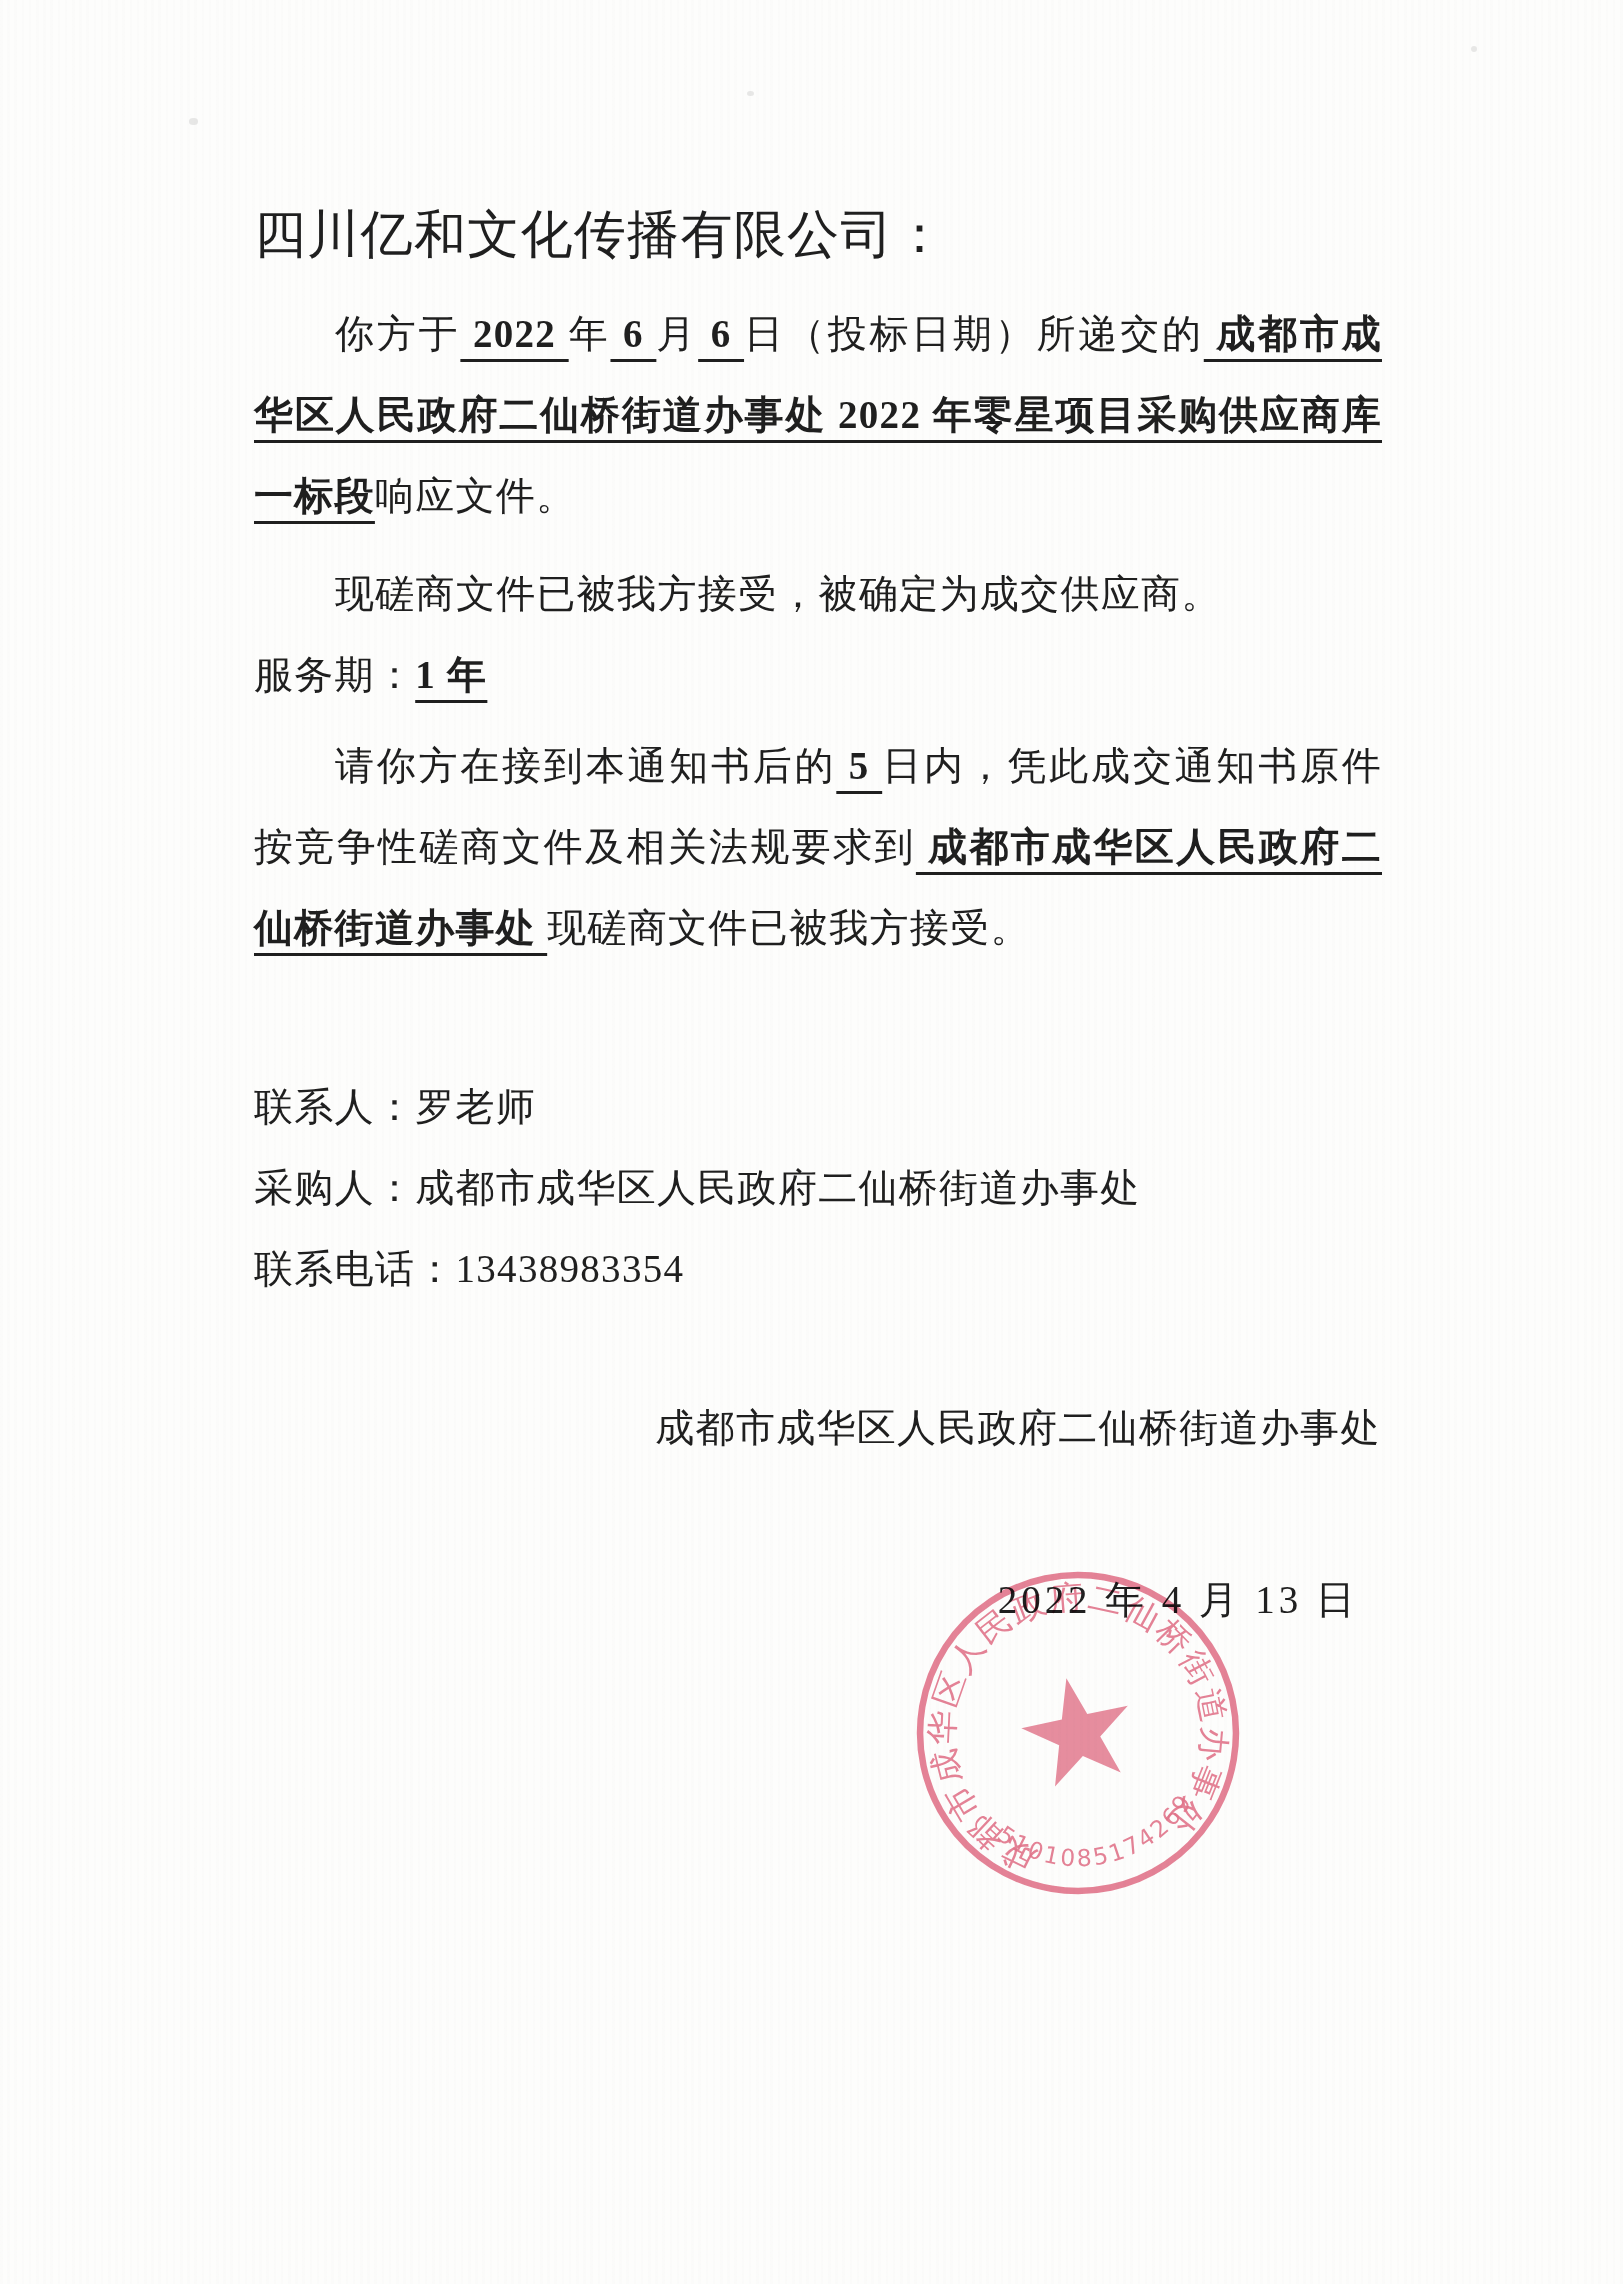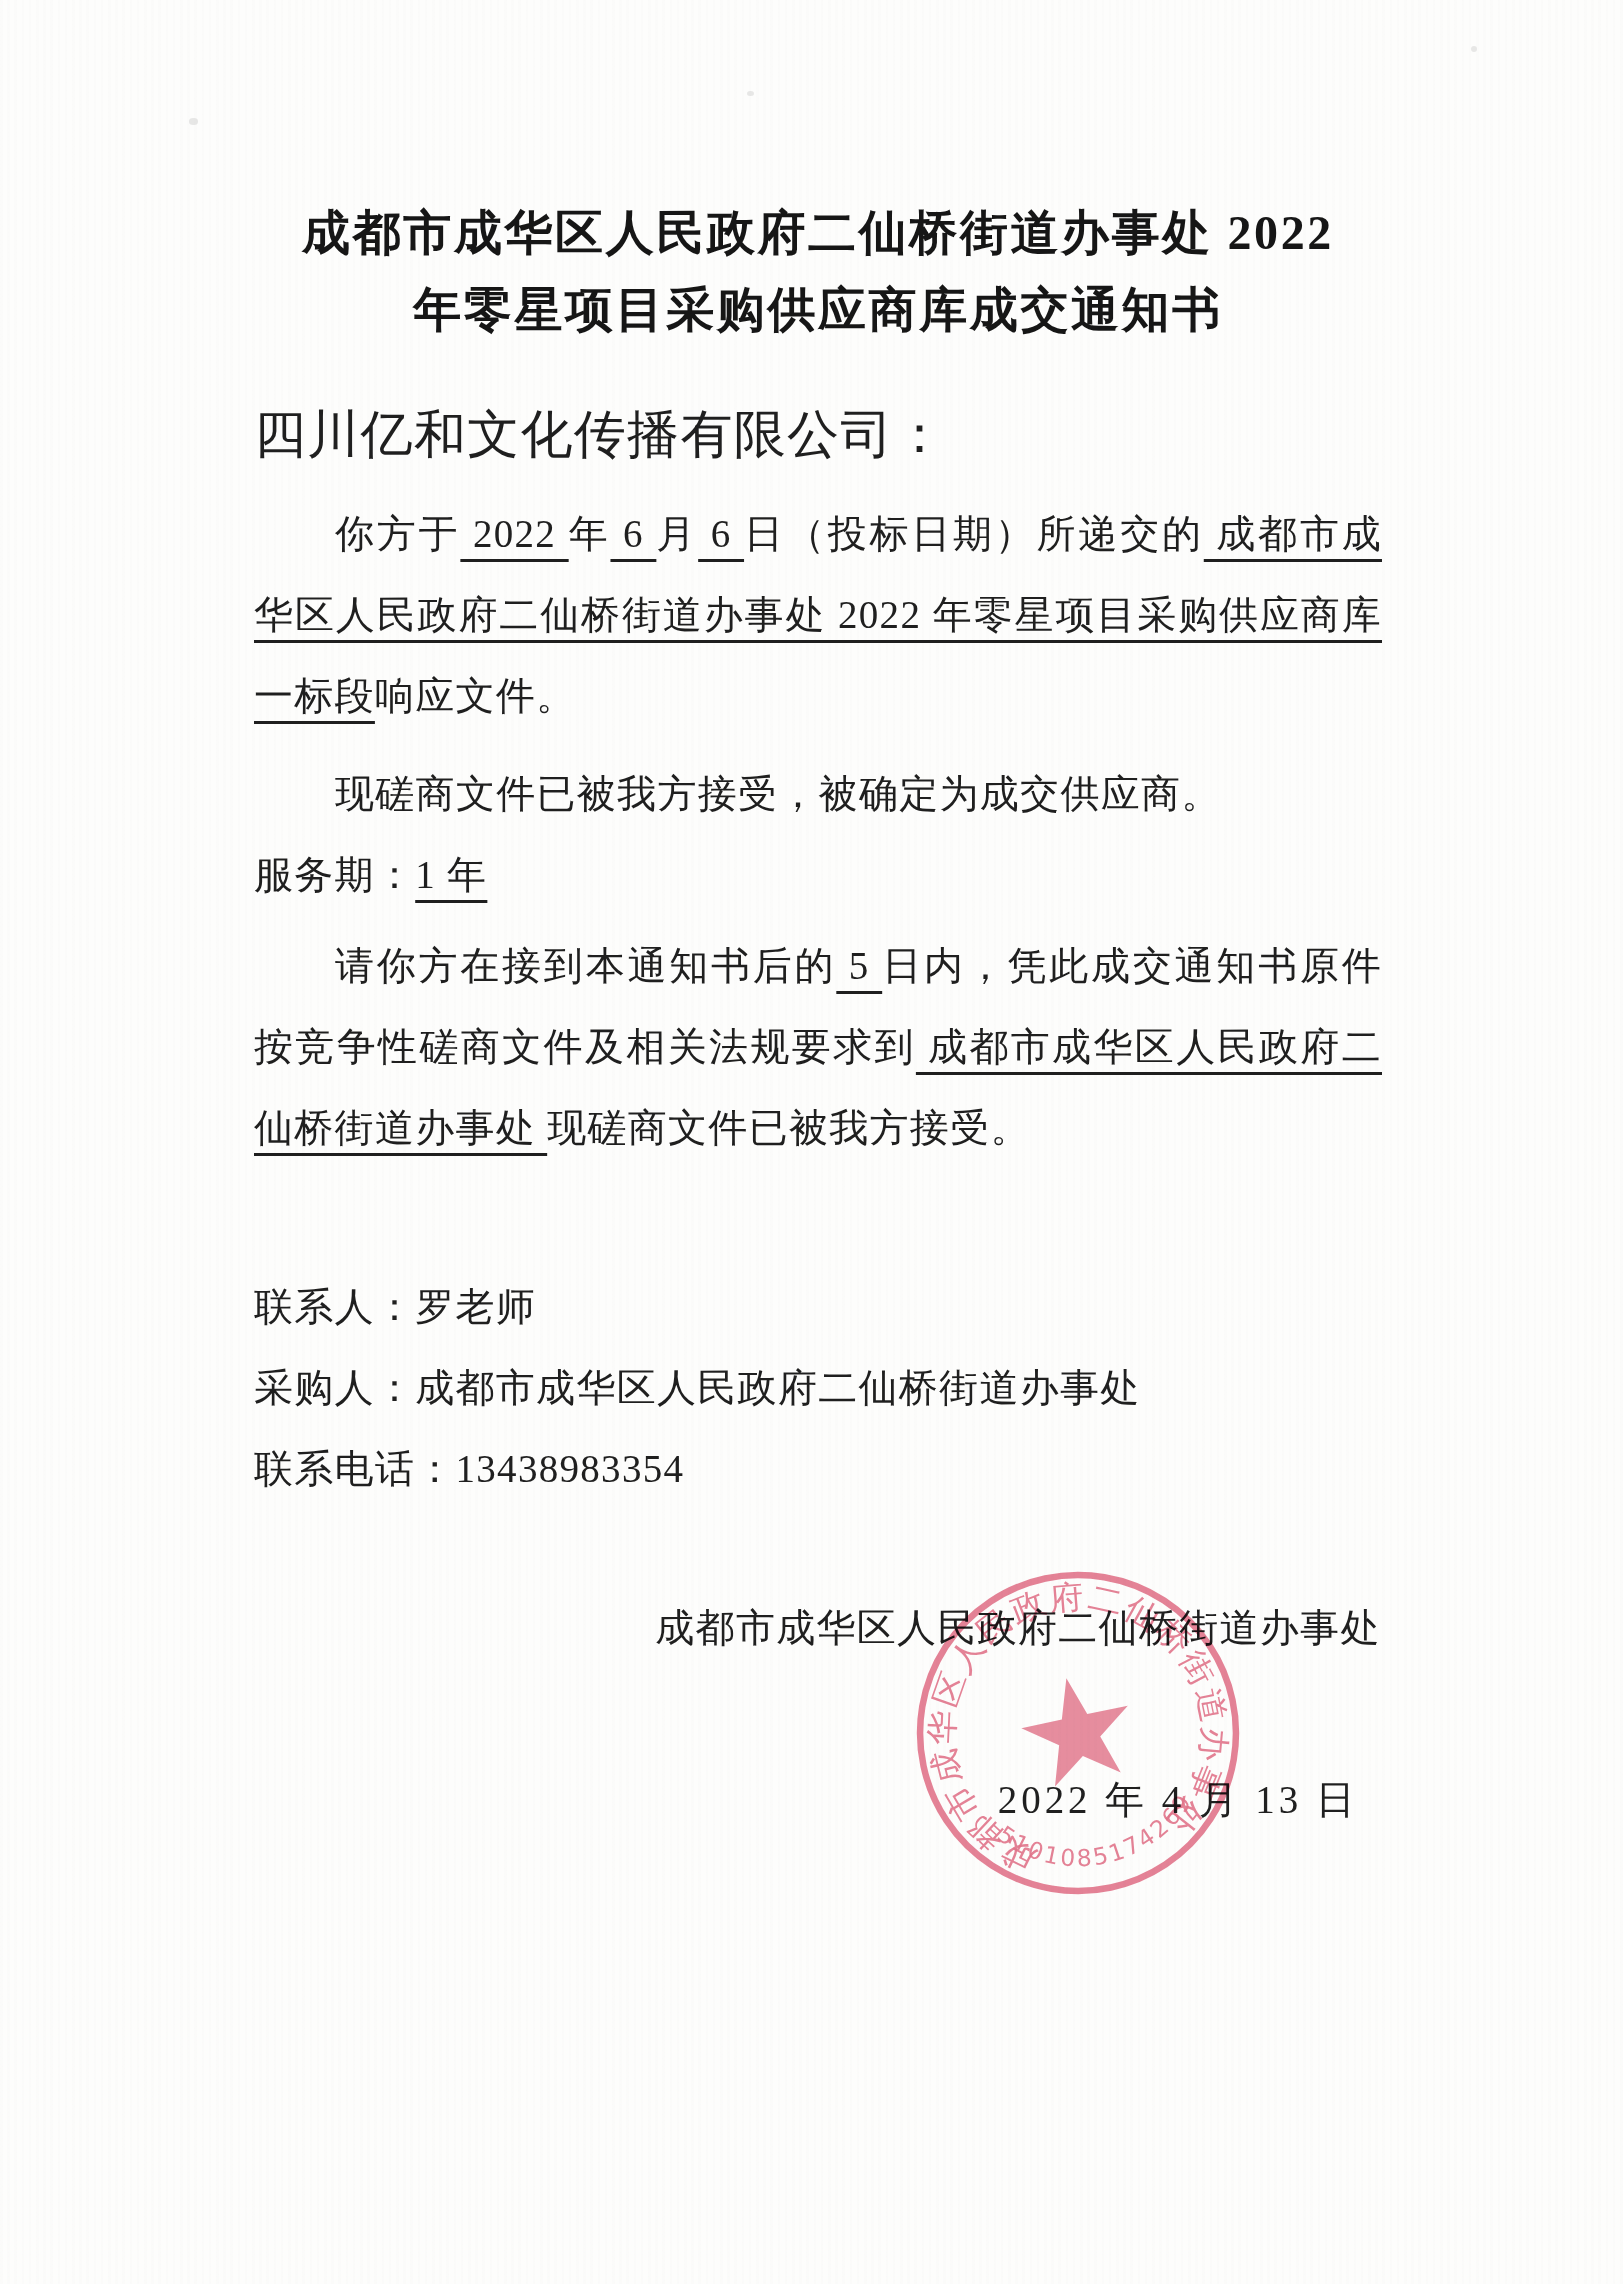--- a/index.html
+++ b/index.html
@@ -47,21 +47,21 @@
     line-height: 81px;
     letter-spacing: 1.3px;
     text-align: justify;
     margin: 0;
   }
   .indent { text-indent: 81px; }
   .mt-sm { margin-top: 10.4px; }
   .mt-xs { margin-top: 7.8px; }
   .mt-md { margin-top: 17px; }
   .info-block { margin-top: 98px; }
-  .u { text-decoration: underline; text-decoration-thickness: 2.6px; text-underline-offset: 11.7px; }
+  .u { text-decoration: underline; text-decoration-thickness: 2.6px; text-underline-offset: 11.7px; font-weight: bold; }
 
   .signature-line {
     margin-top: 78px;
     font-size: 39px;
     line-height: 81px;
     letter-spacing: 1.3px;
     text-align: right;
     padding-right: 1.3px;
   }
   .date-line {
@@ -86,24 +86,20 @@
 <body>
 
 <div class="page">
 
   <span class="speck s1"></span>
   <span class="speck s2"></span>
   <span class="speck s3"></span>
 
   <div class="content">
 
-    <h1 class="title">
-      <span>成都市成华区人民政府二仙桥街道办事处 2022</span><br>
-      <span>年零星项目采购供应商库成交通知书</span>
-    </h1>
 
     <p class="addressee">四川亿和文化传播有限公司：</p>
 
     <p class="para indent"><span>你方于</span><span class="u"> 2022 </span><span>年</span><span class="u"> 6 </span><span>月</span><span class="u"> 6 </span><span>日（投标日期）所递交的</span><span class="u"> 成都市成华区人民政府二仙桥街道办事处 2022 年零星项目采购供应商库一标段</span><span>响应文件。</span></p>
 
     <p class="para indent mt-md">现磋商文件已被我方接受，被确定为成交供应商。</p>
 
     <p class="para"><span>服务期：</span><span class="u">1 年</span></p>
 
     <p class="para indent mt-sm"><span>请你方在接到本通知书后的</span><span class="u"> 5 </span><span>日内，凭此成交通知书原件按竞争性磋商文件及相关法规要求到</span><span class="u"> 成都市成华区人民政府二仙桥街道办事处 </span><span>现磋商文件已被我方接受。</span></p>

